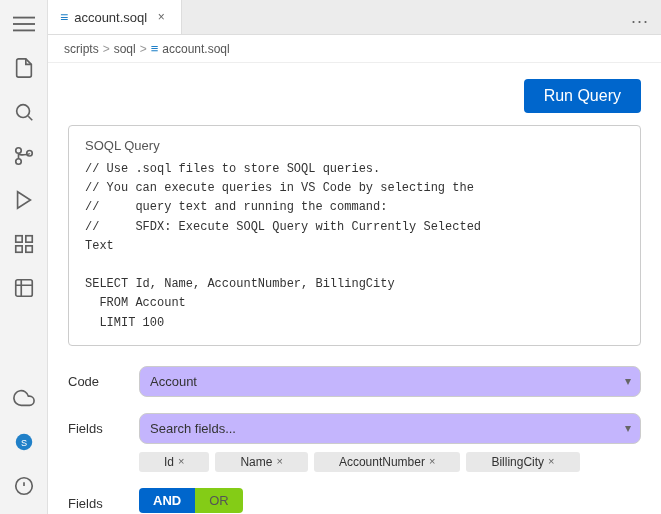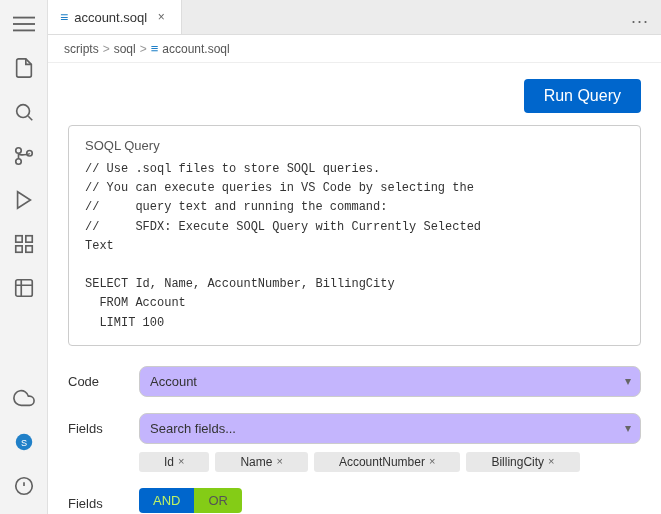--- a/index.html
+++ b/index.html
@@ -253,22 +253,23 @@
     }
     .toggle-btn {
       padding: 5px 14px;
       font-size: 13px;
       font-weight: 500;
       border: none;
       cursor: pointer;
     }
     .toggle-btn-and {
       background: #0066cc;
-      color: #bef264;
+      color: #ffffff;
       border-radius: 4px 0 0 4px;
+      font-weight: bold;
     }
     .toggle-btn-or {
       background: #84cc16;
       color: #555;
       border-radius: 0 4px 4px 0;
     }
   </style>
 </head>
 <body>
 

